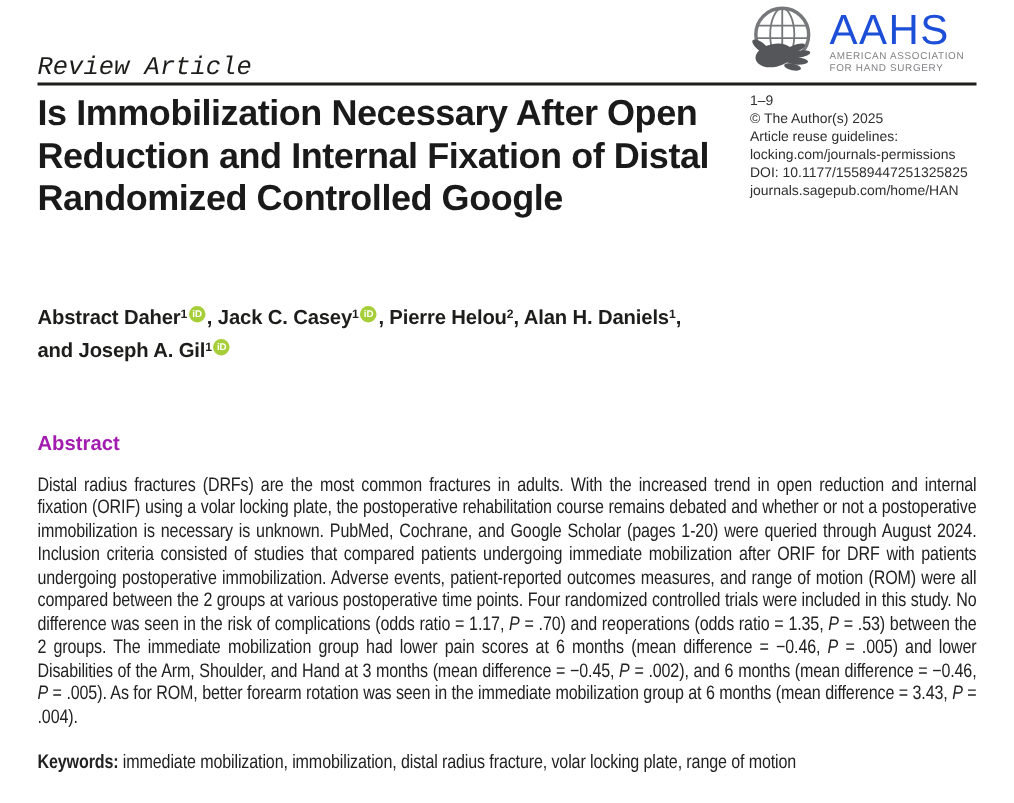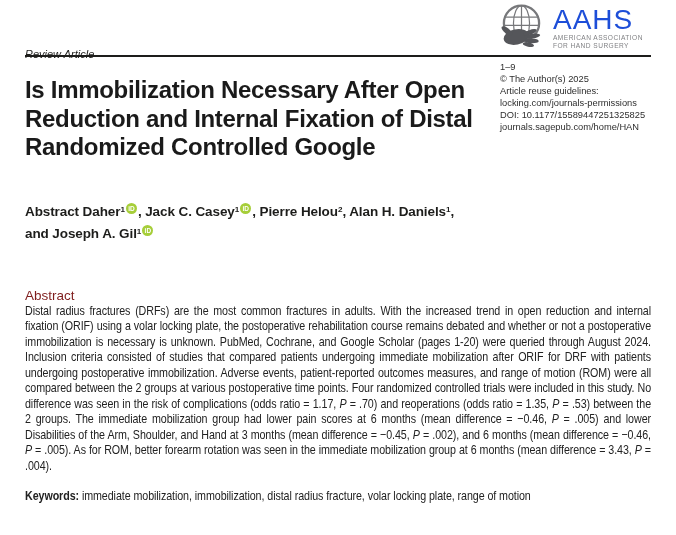--- a/index.html
+++ b/index.html
@@ -2,21 +2,21 @@
 <html><head>
 <meta charset="utf-8">
 <style>
   html,body{margin:0;padding:0;}
   body{
     width:676px;height:535px;background:#ffffff;position:relative;overflow:hidden;
     font-family:"Liberation Sans", sans-serif;color:#231f20;
     -webkit-font-smoothing:antialiased;
   }
   .review-label{
-    position:absolute;left:25px;top:48px;font-style:italic;font-size:11px;color:#1d1d1b;
+    position:absolute;left:25px;top:36px;font-style:italic;font-size:17px;color:#1d1d1b;font-family:Liberation Mono, monospace;
   }
   .top-rule{
     position:absolute;left:25px;top:55px;width:626px;height:2px;background:#1d1d1b;
   }
   .masthead{
     position:absolute;left:497px;top:2px;display:flex;align-items:flex-start;gap:7px;
   }
   .globe svg{display:block;}
   .logo-text{padding-top:5px;}
   .logo-acronym{
@@ -24,41 +24,41 @@
   }
   .logo-name{
     font-size:6.6px;line-height:7.8px;color:#808184;letter-spacing:0.45px;margin-top:2px;
     white-space:nowrap;
   }
   .journal-info{
     position:absolute;left:500px;top:61px;font-size:9.3px;line-height:12px;color:#2e2e2e;
   }
   .journal-info div{white-space:nowrap;}
   .article-title{
-    position:absolute;left:25px;top:76px;font-size:24px;line-height:28.5px;
+    position:absolute;left:25px;top:62px;font-size:24px;line-height:28.5px;
     font-weight:bold;color:#1a1a1a;letter-spacing:-0.3px;
   }
   .article-title div{white-space:nowrap;}
   .authors{
     position:absolute;left:25px;top:201px;font-size:13.5px;font-weight:bold;
     line-height:22px;color:#1d1d1b;letter-spacing:-0.1px;
   }
   .authors sup{letter-spacing:0;}
   sup{font-size:0.6em;position:relative;top:-0.45em;vertical-align:baseline;line-height:0;}
   .orcid-icon{
     display:inline-block;width:11px;height:11px;border-radius:50%;
     background:#A6CE39;color:#ffffff;font-size:6.5px;font-weight:bold;line-height:11px;
     text-align:center;position:relative;top:-5px;margin:0 1px 0 1px;font-style:normal;
     letter-spacing:0;
   }
   .abstract-block{
     position:absolute;left:25px;top:288px;width:626px;
   }
   .abstract-heading{
-    font-size:13.5px;font-weight:normal;margin:0 0 0 0;color:#7f1d1d;
+    font-size:13.5px;font-weight:bold;margin:0 0 12px 0;color:#a21caf;
   }
   .condensed-wrap{
     width:760px;transform:scaleX(0.8237);transform-origin:0 0;
   }
   .abstract-body{
     font-size:13px;line-height:15.45px;text-align:justify;color:#222222;
     letter-spacing:-0.1px;margin:0;
   }
   .keywords{
     margin-top:15px;font-size:13px;line-height:15.45px;color:#222222;letter-spacing:-0.1px;

